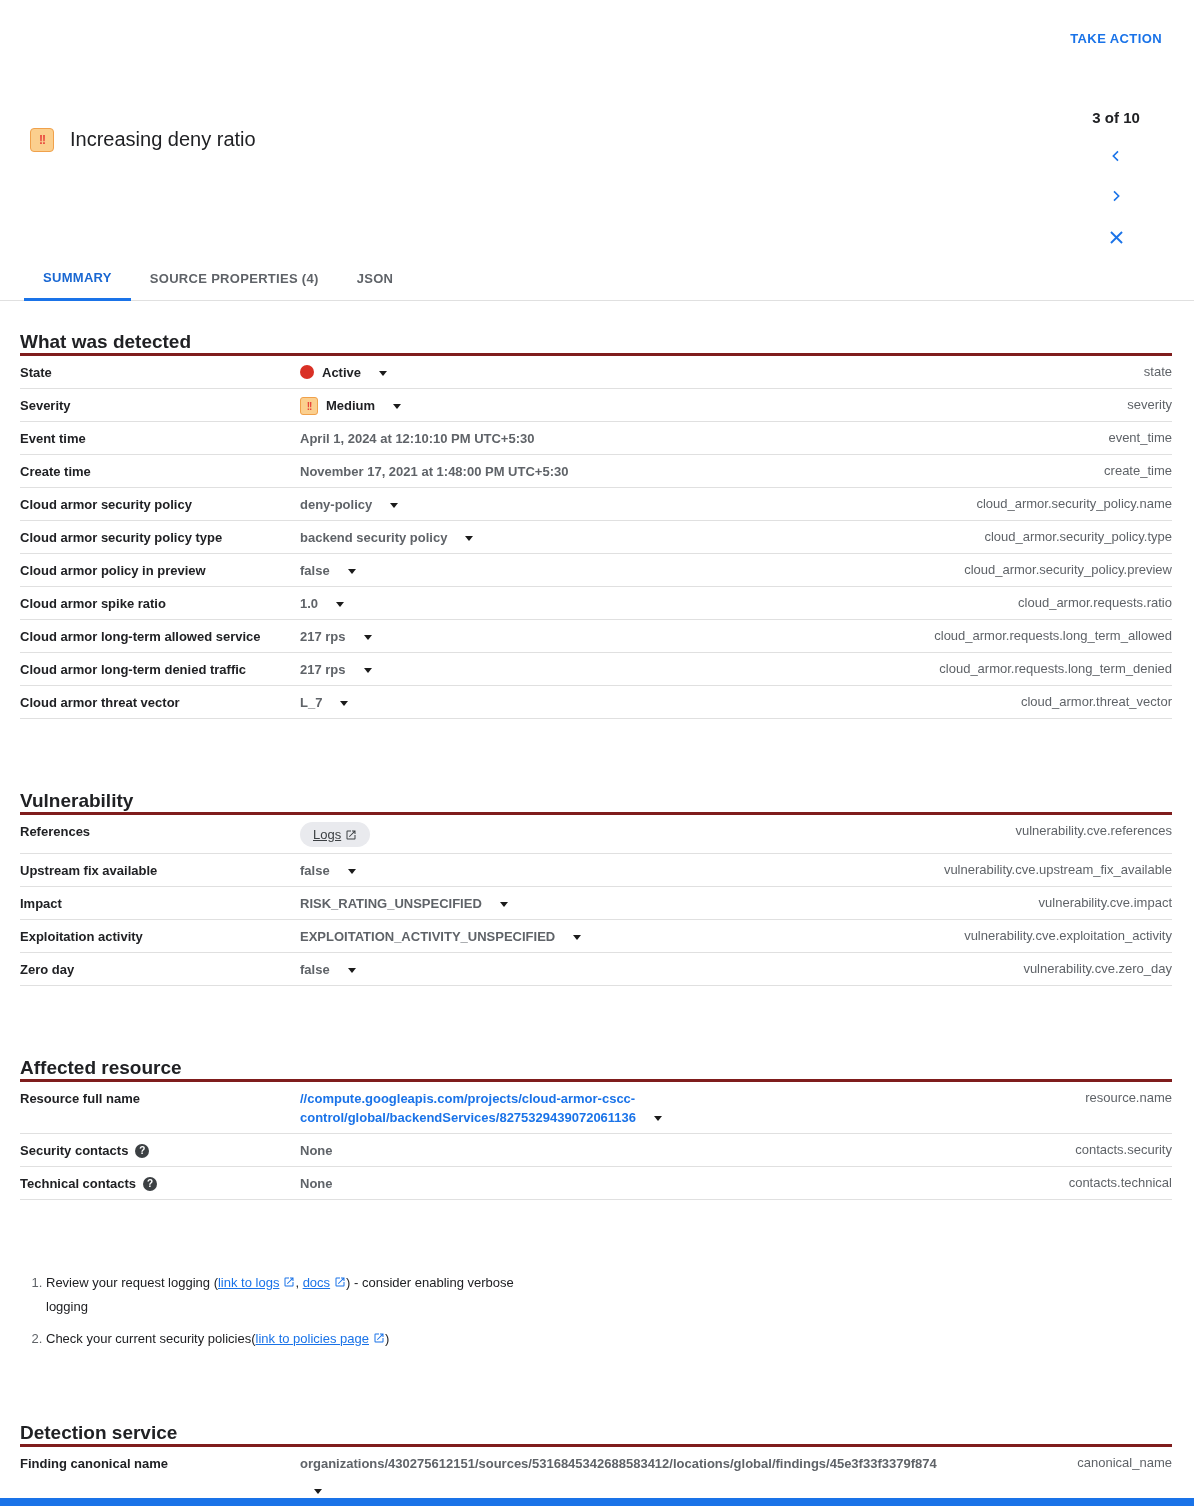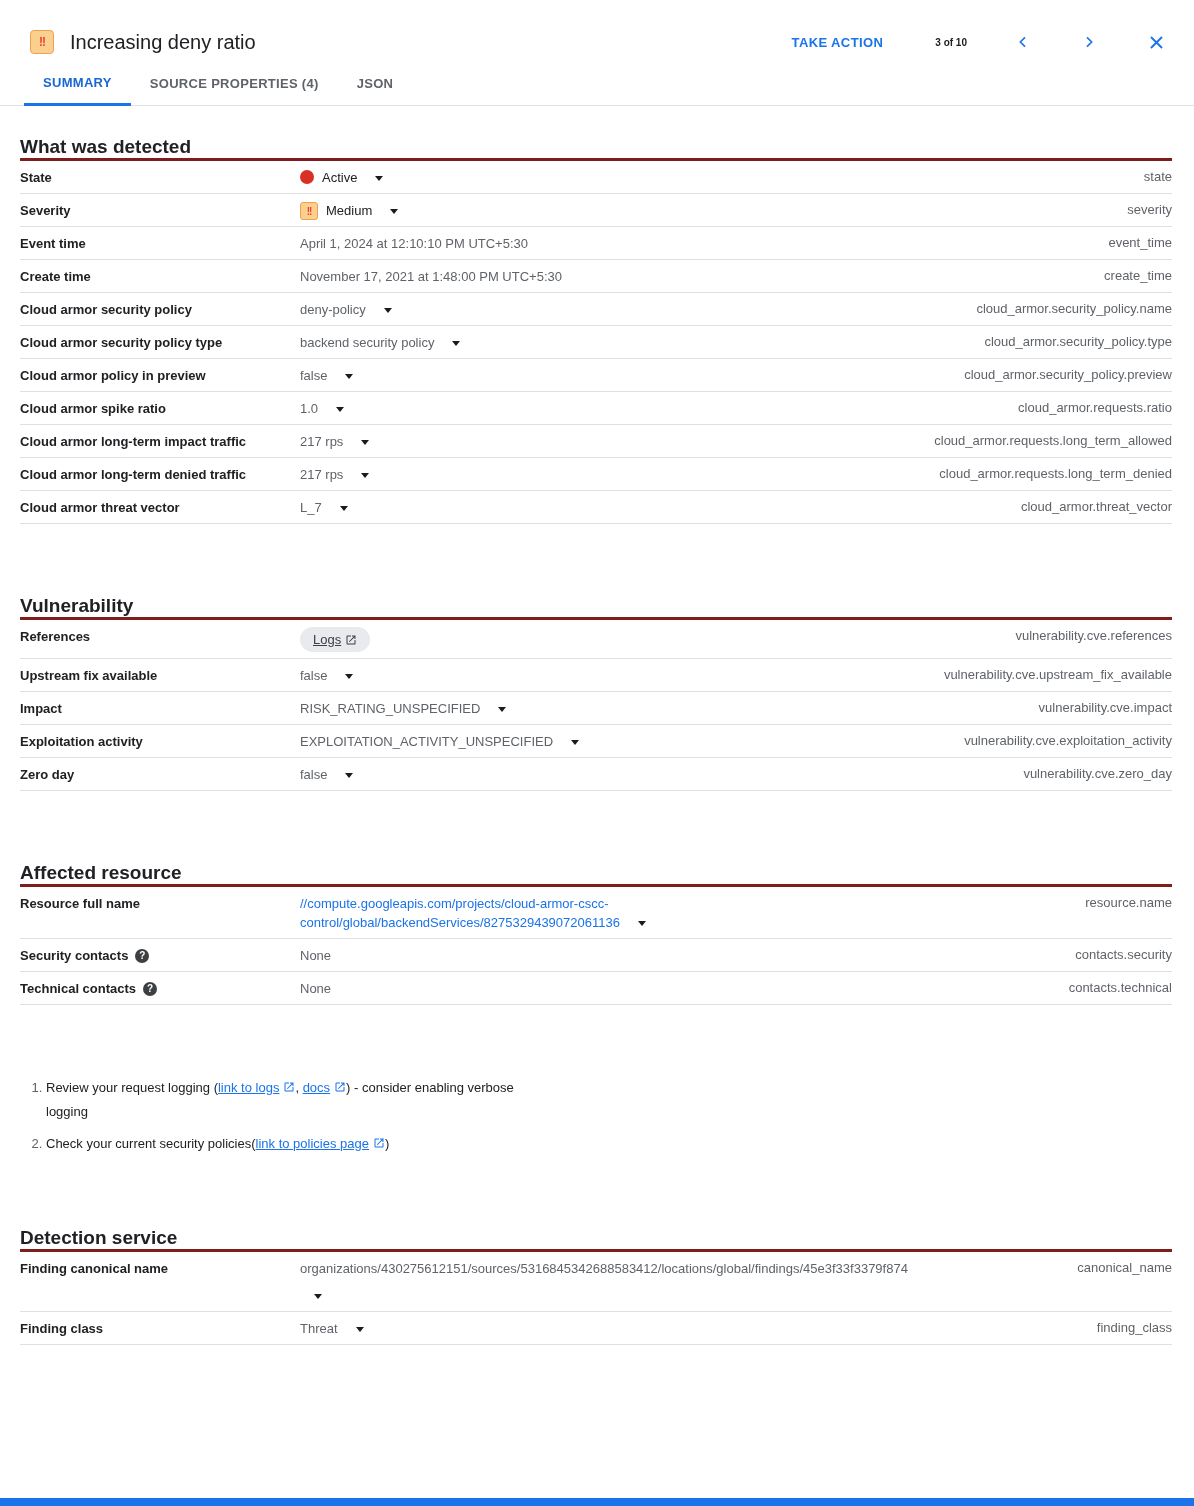--- a/index.html
+++ b/index.html
@@ -10,40 +10,40 @@
   
   .hdr{display:flex;align-items:center;padding:30px 26px 0 30px;}
   .sev-icon{
     display:inline-flex;align-items:center;justify-content:center;
     background:#fbcf8e;border:1px solid #f0a14b;border-radius:4px;
     color:#e8453c;font-weight:bold;letter-spacing:-1px;
   }
   .sev-icon.big{width:22px;height:22px;font-size:12px;}
   .sev-icon.small{width:16px;height:16px;font-size:10px;border-radius:3px;margin-right:8px;flex:none;margin-top:1px;}
   .hdr-title{font-size:20px;color:#202124;margin-left:16px;flex:none;}
-  .hdr-actions{margin-left:auto;display:flex;align-items:center;gap:46px;}
+  .hdr-actions{margin-left:auto;display:flex;align-items:center;gap:20px;flex-direction:column;}
   .take-action{color:#1a73e8;font-size:13px;font-weight:bold;letter-spacing:.4px;cursor:pointer;background:none;border:none;font-family:inherit;}
-  .pager{font-size:10px;font-weight:bold;color:#202124;}
+  .pager{font-size:15px;font-weight:bold;color:#202124;margin-top:42px;}
   .nav-btn{background:none;border:none;cursor:pointer;padding:2px;display:flex;align-items:center;}
   .nav-btn svg{stroke:#1a73e8;fill:none;stroke-width:2.4;}
   
   .tabs{display:flex;margin-top:21px;border-bottom:1px solid #e0e0e0;padding-left:24px;}
   .tab{padding:0 19px 13px;font-size:13px;font-weight:bold;letter-spacing:.3px;color:#5f6368;cursor:pointer;background:none;border:none;font-family:inherit;}
   .tab.active{color:#1967d2;border-bottom:3px solid #1a73e8;margin-bottom:-1px;}
   
   main{padding:0 22px 0 20px;}
   .section{margin-top:30px;}
   .section + .section{margin-top:71px;}
   .section-title{font-size:19px;font-weight:bold;color:#202124;margin:0;}
   .section-title.ruled{border-bottom:3px solid #7f1d1d;}
   .row{display:flex;align-items:flex-start;border-bottom:1px solid #e0e0e0;padding:7px 0 6px;min-height:28px;box-sizing:border-box;}
   .row-label{width:280px;flex:none;font-size:13px;font-weight:bold;color:#202124;display:flex;align-items:center;gap:7px;line-height:18px;padding-top:1px;}
   .help{width:14px;height:14px;border-radius:50%;background:#3c4043;color:#fff;font-size:10px;font-weight:bold;display:inline-flex;align-items:center;justify-content:center;cursor:pointer;flex:none;}
   .row-value{flex:1;display:flex;align-items:flex-start;font-size:13px;color:#5f6368;line-height:19px;min-width:0;padding-right:16px;}
-  .val{min-width:0;}
+  .val{min-width:0;font-weight:bold;}
   .val.dark{color:#202124;}
   .val-line{display:block;}
   .link-val{color:#1a73e8;}
   .dd-arrow{width:0;height:0;border-left:4px solid transparent;border-right:4px solid transparent;border-top:5px solid #1b1b1b;display:inline-block;margin-left:18px;cursor:pointer;vertical-align:middle;}
   .arrow-below{margin-top:8px;}
   .arrow-below .dd-arrow{margin-left:14px;}
   .state-dot{width:14px;height:14px;border-radius:50%;background:#d93025;display:inline-block;margin-right:8px;flex:none;margin-top:2px;}
   .row-field{margin-left:auto;flex:none;font-size:13px;color:#5f6368;white-space:nowrap;text-align:right;padding-top:1px;}
   .chip{display:inline-flex;align-items:center;background:#e9eaee;border-radius:13px;padding:3px 13px;cursor:pointer;text-decoration:none;}
   .chip-text{color:#3c4043;font-size:13px;text-decoration:underline;}
@@ -180,21 +180,21 @@
         </div>
         <div class="row-value">
           <div class="val">
             <div class="val-line">1.0<span class="dd-arrow"></span></div>
           </div>
         </div>
         <div class="row-field">cloud_armor.requests.ratio</div>
       </div>
       <div class="row">
         <div class="row-label">
-          <span>Cloud armor long-term impact traffic</span>
+          <span>Cloud armor long-term allowed service</span>
         </div>
         <div class="row-value">
           <div class="val">
             <div class="val-line">217 rps<span class="dd-arrow"></span></div>
           </div>
         </div>
         <div class="row-field">cloud_armor.requests.long_term_allowed</div>
       </div>
       <div class="row">
         <div class="row-label">

